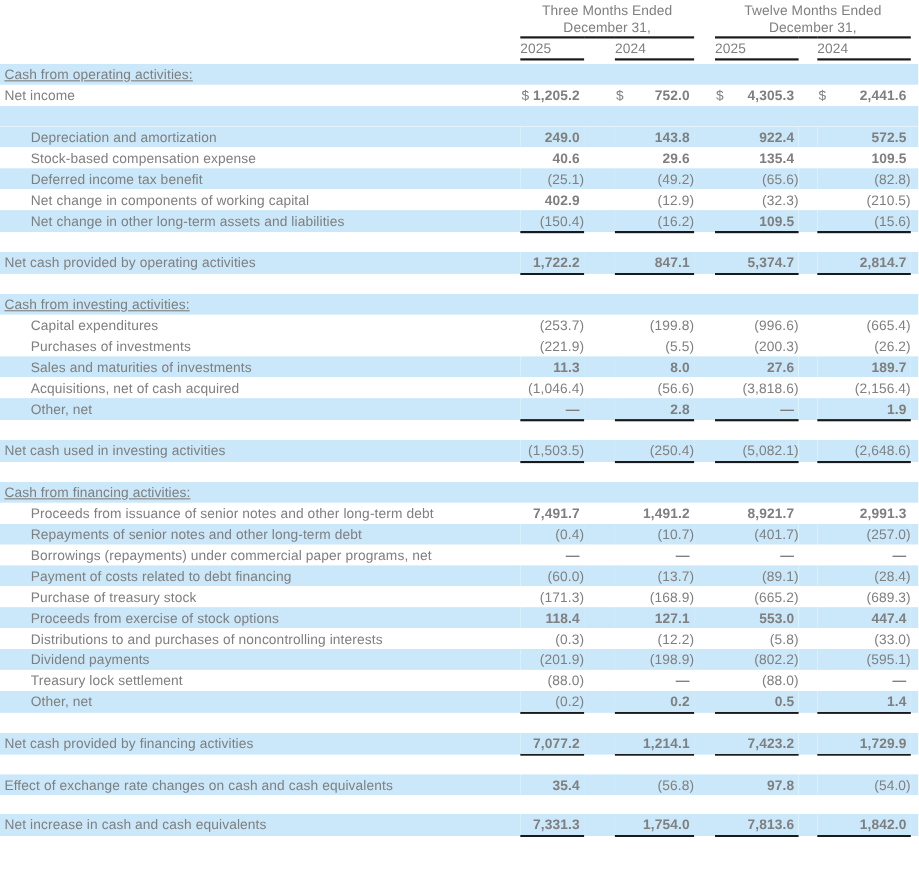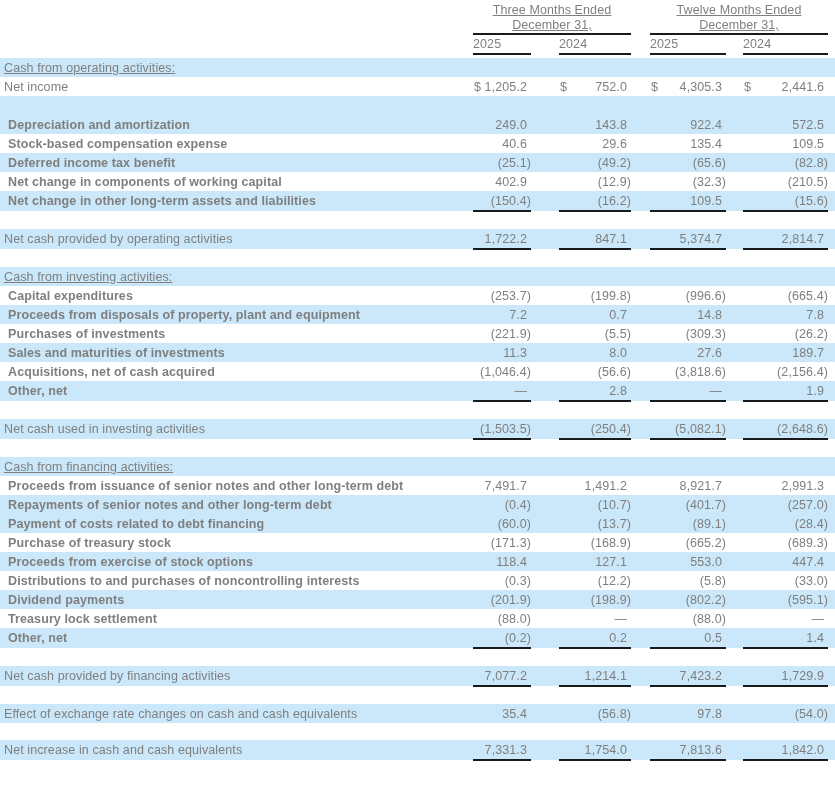--- a/index.html
+++ b/index.html
@@ -12,31 +12,31 @@
     width:835px;
     font-family:"Liberation Sans", sans-serif;
     font-size:12.5px;
     color:var(--ink);
     letter-spacing:0.1px;
   }
   table{border-collapse:collapse;table-layout:fixed;width:835px;}
   td{padding:0;height:19px;vertical-align:middle;white-space:nowrap;overflow:hidden;}
   thead td{height:auto;}
   .grp{text-align:center;border-bottom:2px solid var(--rule);padding-top:3px;}
-  .grp div{line-height:15px;text-decoration:underline;}
+  .grp div{line-height:15px;}
   .yr{height:18px;text-align:left;border-bottom:2px solid var(--rule);}
   tr.hsp td{height:3px;}
   tr.shade td{background:var(--row-blue);}
   tr.gap td{height:17px;background:#ffffff;}
   .label-cell{padding-left:4px;}
-  .label-cell.ind{padding-left:8px;font-weight:bold;}
+  .label-cell.ind{padding-left:28px;}
   .section-label{text-decoration:underline;}
   .num{text-align:right;position:relative;}
   .num .cur{position:absolute;left:1px;top:50%;transform:translateY(-50%);}
-  .num .val.pos{padding-right:4px;}
+  .num .val.pos{padding-right:4px;font-weight:bold;}
   td.ul{border-bottom:2px solid var(--rule);margin-top:12px;}
 </style>
 </head>
 <body>
 
 <table>
   <colgroup>
     <col style="width:460px">
       <col style="width:13px">
     <col style="width:58px">
@@ -174,38 +174,27 @@
         <td colspan="2" class="label-cell ind">Capital expenditures</td>
         <td class="num"><span class="val">(253.7)</span></td>
         <td></td>
         <td class="num"><span class="val">(199.8)</span></td>
         <td></td>
         <td class="num"><span class="val">(996.6)</span></td>
         <td></td>
         <td class="num"><span class="val">(665.4)</span></td>
         <td></td>
       </tr>
-      <tr class="shade">
-        <td colspan="2" class="label-cell ind">Proceeds from disposals of property, plant and equipment</td>
-        <td class="num"><span class="val pos">7.2</span></td>
-        <td></td>
-        <td class="num"><span class="val pos">0.7</span></td>
-        <td></td>
-        <td class="num"><span class="val pos">14.8</span></td>
-        <td></td>
-        <td class="num"><span class="val pos">7.8</span></td>
-        <td></td>
-      </tr>
       <tr>
         <td colspan="2" class="label-cell ind">Purchases of investments</td>
         <td class="num"><span class="val">(221.9)</span></td>
         <td></td>
         <td class="num"><span class="val">(5.5)</span></td>
         <td></td>
-        <td class="num"><span class="val">(309.3)</span></td>
+        <td class="num"><span class="val">(200.3)</span></td>
         <td></td>
         <td class="num"><span class="val">(26.2)</span></td>
         <td></td>
       </tr>
       <tr class="shade">
         <td colspan="2" class="label-cell ind">Sales and maturities of investments</td>
         <td class="num"><span class="val pos">11.3</span></td>
         <td></td>
         <td class="num"><span class="val pos">8.0</span></td>
         <td></td>
@@ -269,20 +258,31 @@
       </tr>
       <tr class="shade">
         <td colspan="2" class="label-cell ind">Repayments of senior notes and other long-term debt</td>
         <td class="num"><span class="val">(0.4)</span></td>
         <td></td>
         <td class="num"><span class="val">(10.7)</span></td>
         <td></td>
         <td class="num"><span class="val">(401.7)</span></td>
         <td></td>
         <td class="num"><span class="val">(257.0)</span></td>
+        <td></td>
+      </tr>
+      <tr>
+        <td colspan="2" class="label-cell ind">Borrowings (repayments) under commercial paper programs, net</td>
+        <td class="num"><span class="val pos">—</span></td>
+        <td></td>
+        <td class="num"><span class="val pos">—</span></td>
+        <td></td>
+        <td class="num"><span class="val pos">—</span></td>
+        <td></td>
+        <td class="num"><span class="val pos">—</span></td>
         <td></td>
       </tr>
       <tr class="shade">
         <td colspan="2" class="label-cell ind">Payment of costs related to debt financing</td>
         <td class="num"><span class="val">(60.0)</span></td>
         <td></td>
         <td class="num"><span class="val">(13.7)</span></td>
         <td></td>
         <td class="num"><span class="val">(89.1)</span></td>
         <td></td>

